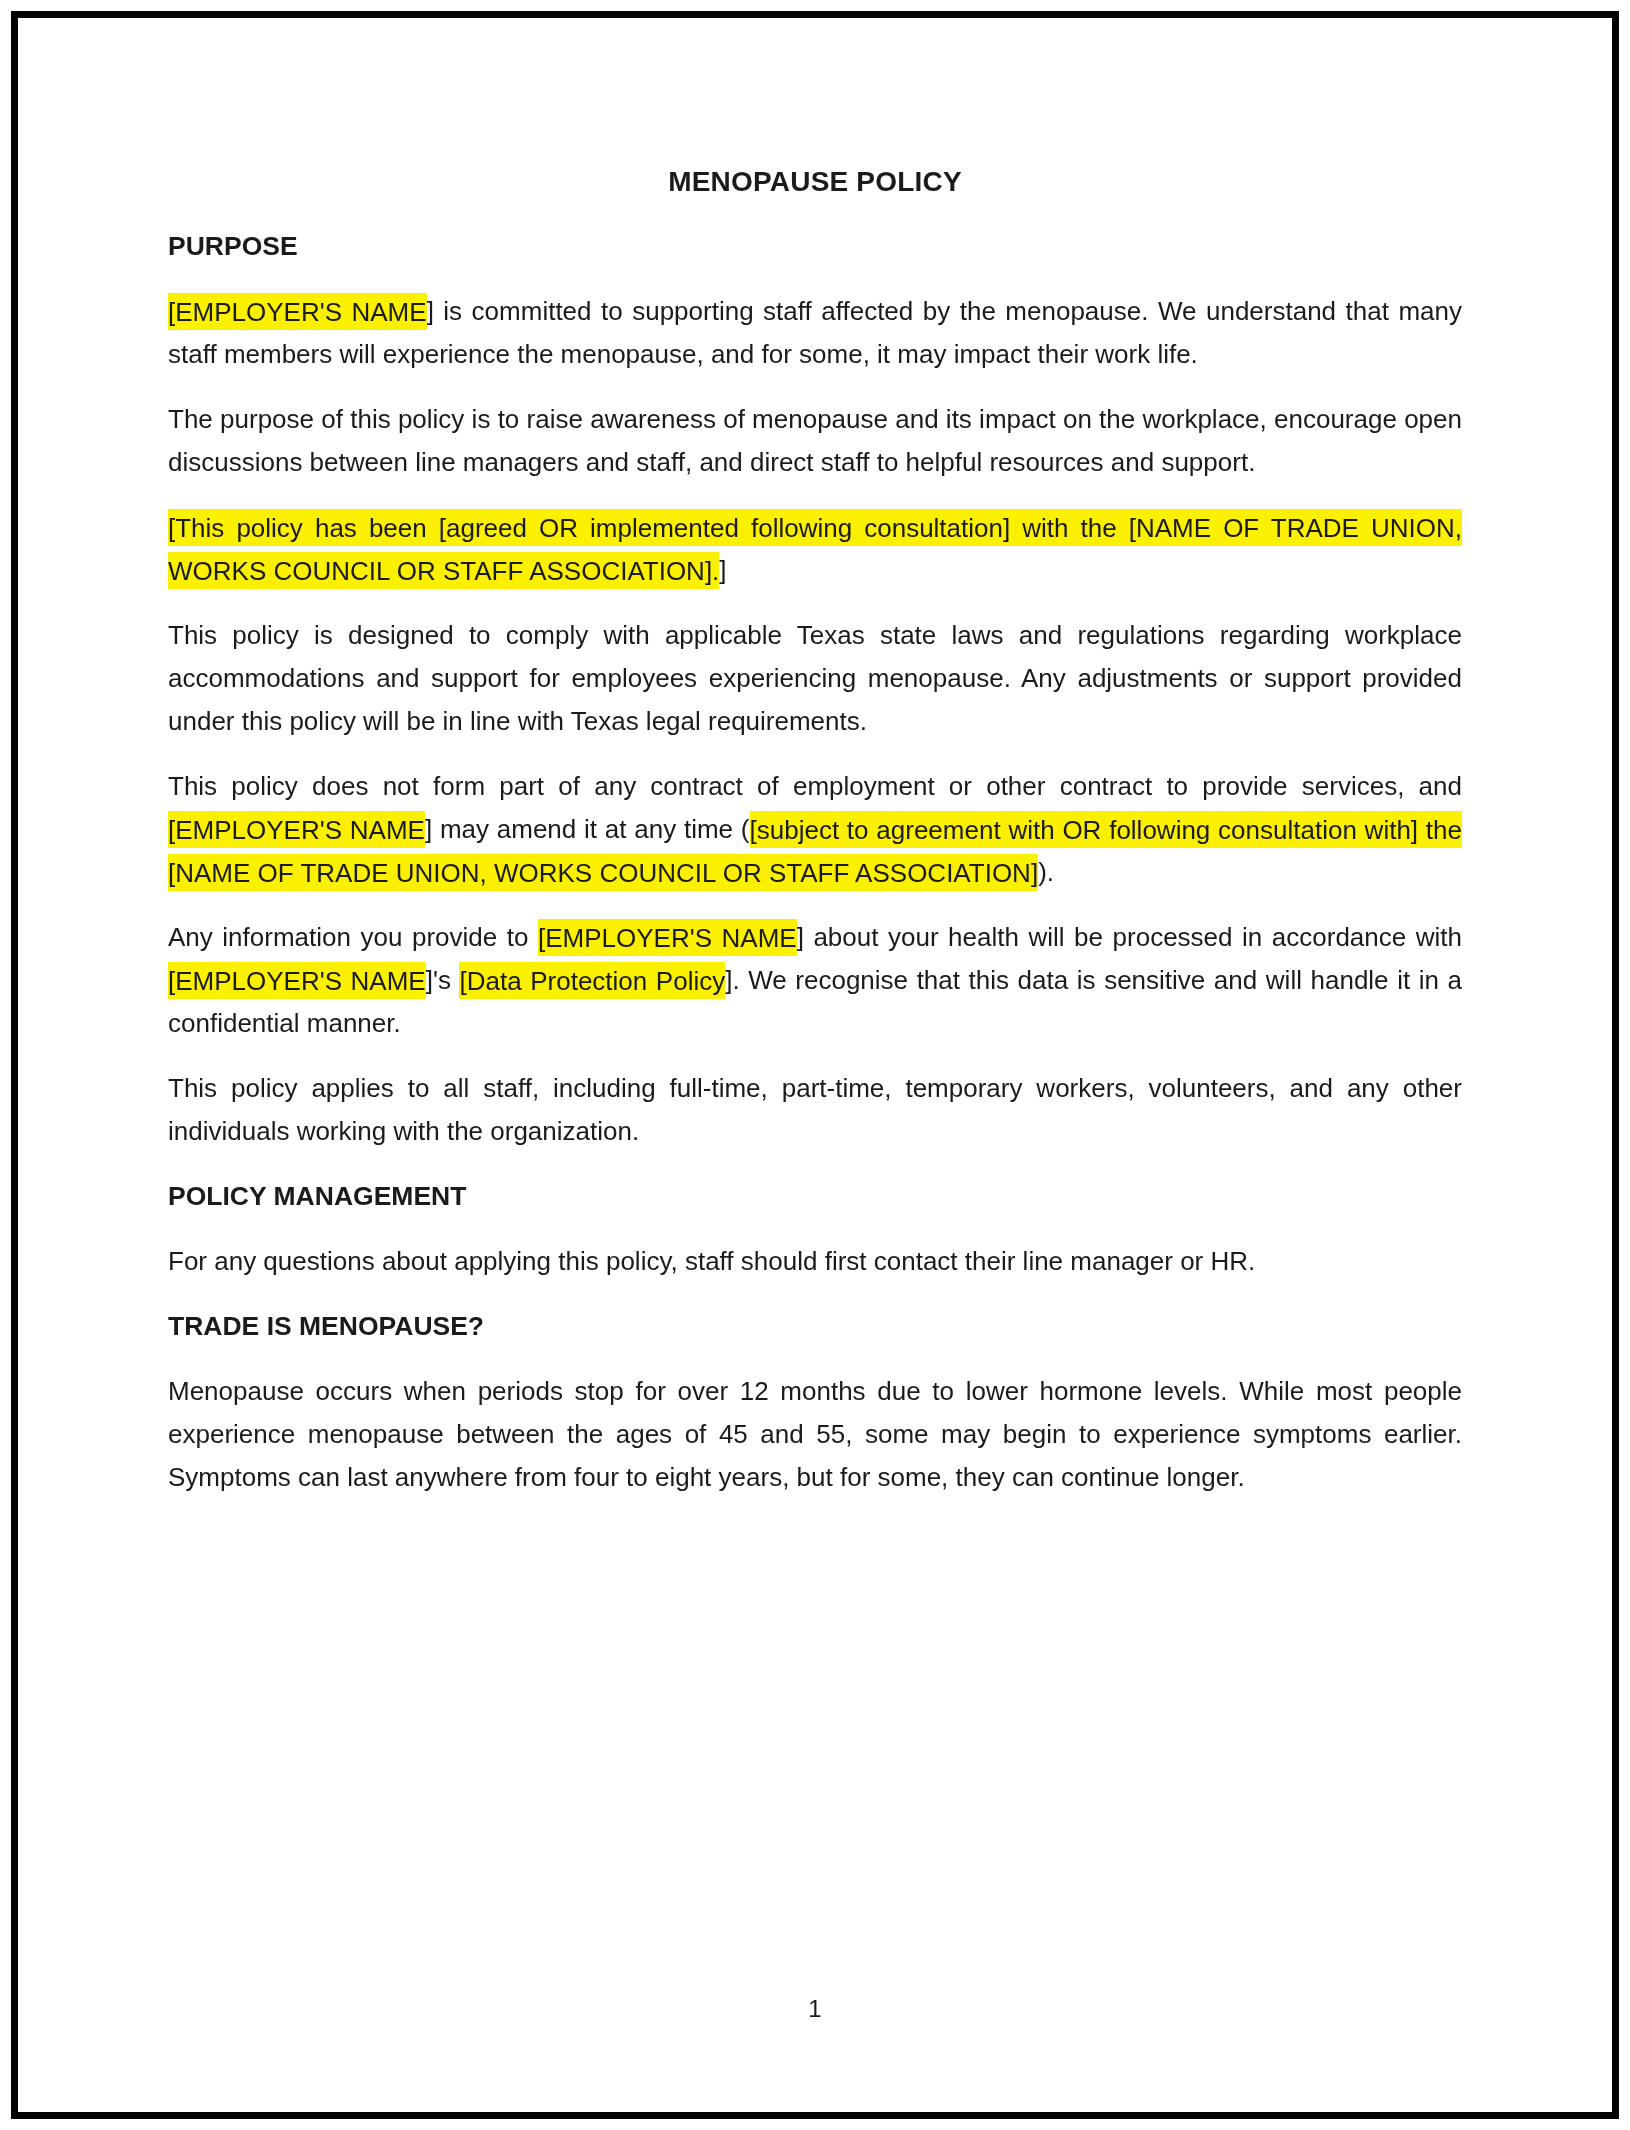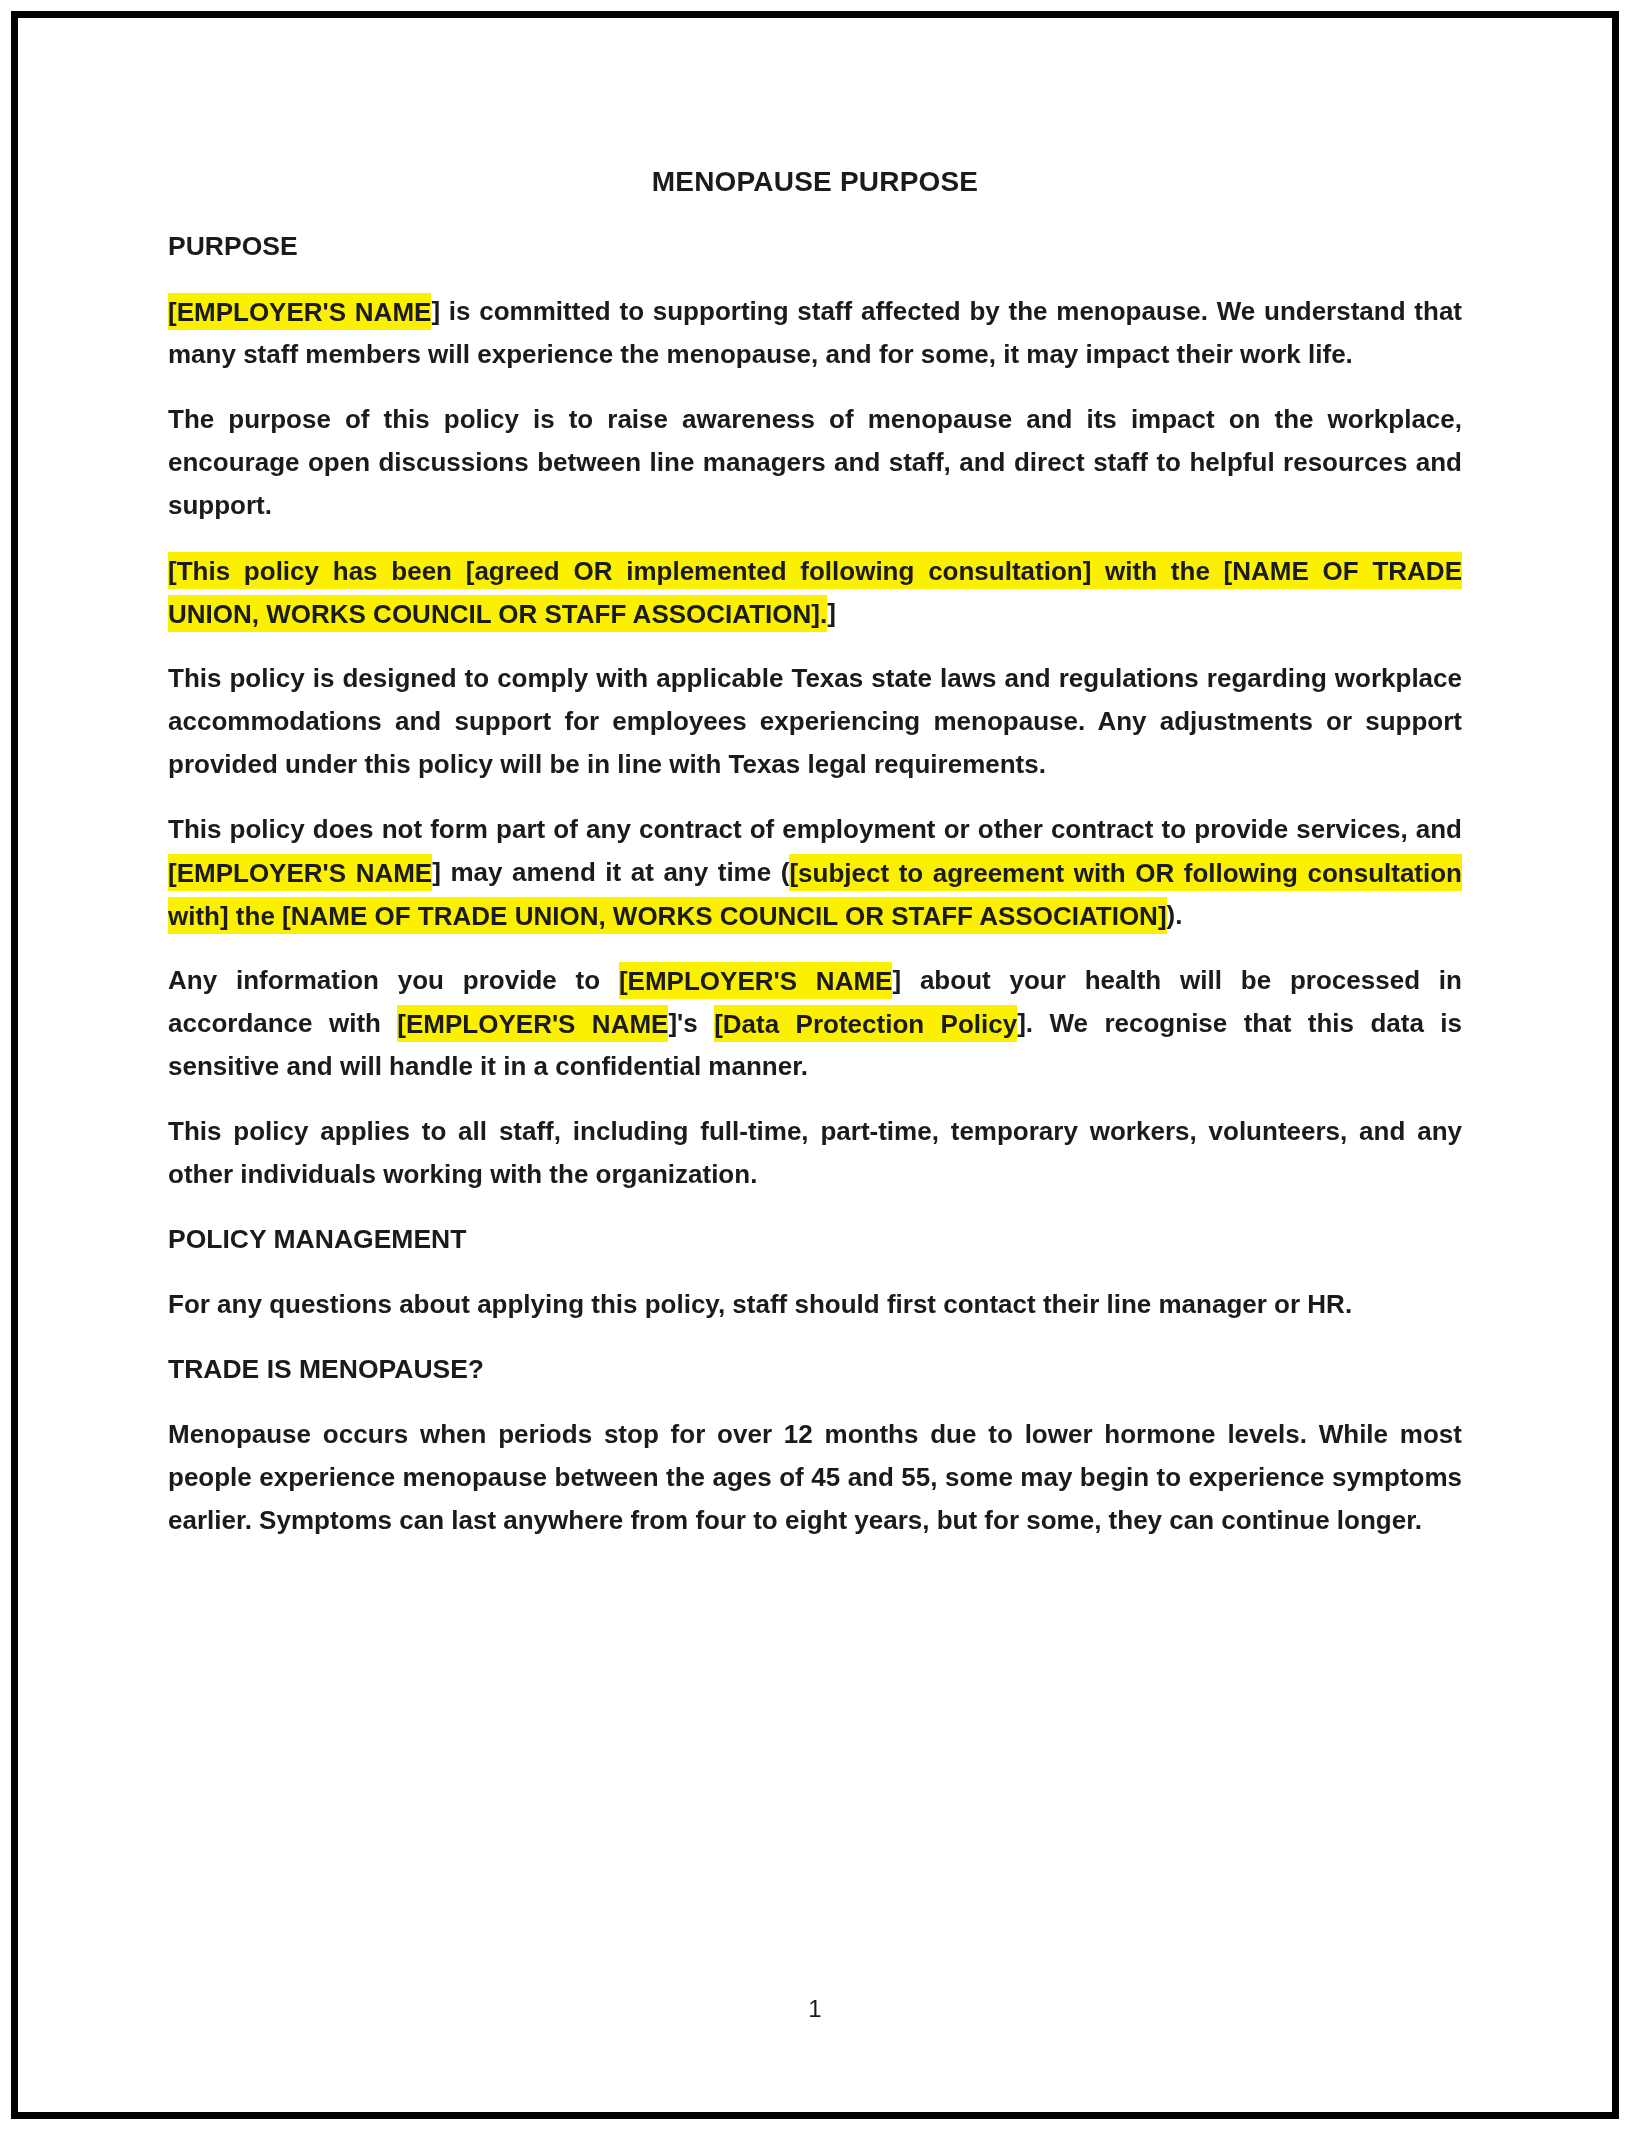--- a/index.html
+++ b/index.html
@@ -43,21 +43,21 @@
     font-size: 26px;
     line-height: 43px;
   }
   .block.heading {
     font-weight: 700;
     font-size: 26.5px;
     text-align: left;
   }
   .block.paragraph {
     text-align: justify;
-    font-weight: 700;
+    font-weight: 400;
   }
   mark.hl {
     background: var(--hl);
     color: inherit;
     padding: 3.5px 0;
   }
   .page-footer {
     position: absolute;
     bottom: 106px;
     left: 0;
@@ -68,21 +68,21 @@
     color: var(--text);
   }
 </style>
 </head>
 <body>
 
 <div class="page">
   <div class="page-frame"></div>
 
   <div class="doc-content">
-    <h1 class="doc-title">MENOPAUSE PURPOSE</h1>
+    <h1 class="doc-title">MENOPAUSE POLICY</h1>
 
     <div>
         <h2 class="block heading">PURPOSE</h2>
         <p class="block paragraph"><mark class="hl">[EMPLOYER'S NAME</mark>] is committed to supporting staff affected by the menopause. We understand that many staff members will experience the menopause, and for some, it may impact their work life.</p>
         <p class="block paragraph">The purpose of this policy is to raise awareness of menopause and its impact on the workplace, encourage open discussions between line managers and staff, and direct staff to helpful resources and support.</p>
         <p class="block paragraph"><mark class="hl">[This policy has been [agreed OR implemented following consultation] with the [NAME OF TRADE UNION, WORKS COUNCIL OR STAFF ASSOCIATION].</mark>]</p>
         <p class="block paragraph">This policy is designed to comply with applicable Texas state laws and regulations regarding workplace accommodations and support for employees experiencing menopause. Any adjustments or support provided under this policy will be in line with Texas legal requirements.</p>
         <p class="block paragraph">This policy does not form part of any contract of employment or other contract to provide services, and <mark class="hl">[EMPLOYER'S NAME</mark>] may amend it at any time (<mark class="hl">[subject to agreement with OR following consultation with] the [NAME OF TRADE UNION, WORKS COUNCIL OR STAFF ASSOCIATION]</mark>).</p>
         <p class="block paragraph">Any information you provide to <mark class="hl">[EMPLOYER'S NAME</mark>] about your health will be processed in accordance with <mark class="hl">[EMPLOYER'S NAME</mark>]'s <mark class="hl">[Data Protection Policy</mark>]. We recognise that this data is sensitive and will handle it in a confidential manner.</p>
         <p class="block paragraph">This policy applies to all staff, including full-time, part-time, temporary workers, volunteers, and any other individuals working with the organization.</p>

